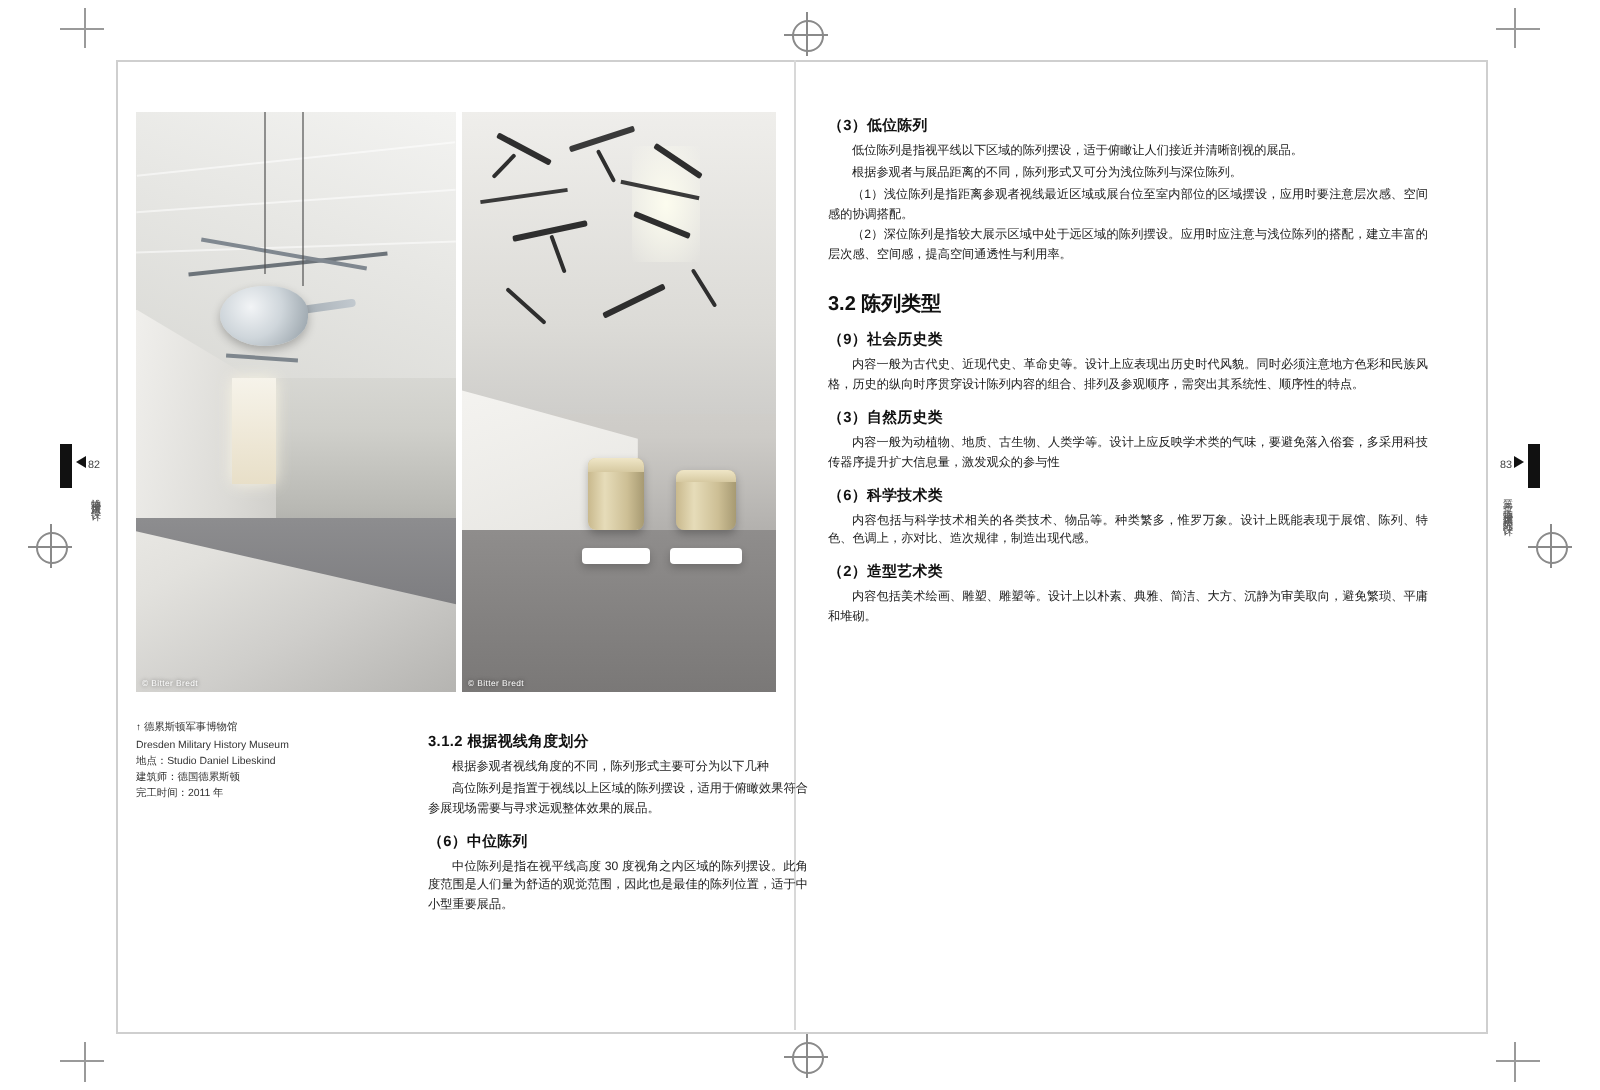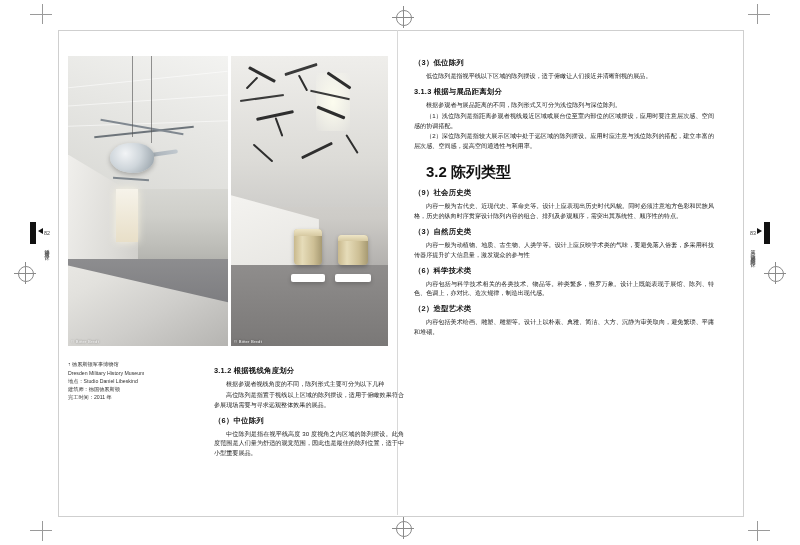--- a/index.html
+++ b/index.html
@@ -162,21 +162,21 @@
 
   .right-col{
     position:absolute;left:16px;top:22px;width:300px;
   }
 
   h3.h-num{
     font-size:7.4px;font-weight:bold;color:#111;margin:6px 0 3px 0;
     letter-spacing:.2px;
   }
   h2.h-sec{
-    font-size:15px;font-weight:bold;color:#111;margin:12px 0 6px 12px;
+    font-size:10px;font-weight:bold;color:#111;margin:12px 0 6px 0;
   }
   p.t{
     font-size:6.1px;line-height:1.62;color:#1a1a1a;margin:0 0 1px 0;
     text-align:justify;text-indent:12px;
   }
 
   
   .folio{
     position:absolute;font-size:5.4px;color:#444;
   }
@@ -325,21 +325,20 @@
       <p class="t">中位陈列是指在视平线高度 30 度视角之内区域的陈列摆设。此角度范围是人们量为舒适的观觉范围，因此也是最佳的陈列位置，适于中小型重要展品。</p>
     </div>
   </div>
 
   <div class="right-page">
     <div class="right-col">
 
       <h3 class="h-num">（3）低位陈列</h3>
       <p class="t">低位陈列是指视平线以下区域的陈列摆设，适于俯瞰让人们接近并清晰剖视的展品。</p>
 
-      <h3 class="h-num">3.1.3 根据与展品距离划分</h3>
       <p class="t">根据参观者与展品距离的不同，陈列形式又可分为浅位陈列与深位陈列。</p>
       <p class="t">（1）浅位陈列是指距离参观者视线最近区域或展台位至室内部位的区域摆设，应用时要注意层次感、空间感的协调搭配。</p>
       <p class="t">（2）深位陈列是指较大展示区域中处于远区域的陈列摆设。应用时应注意与浅位陈列的搭配，建立丰富的层次感、空间感，提高空间通透性与利用率。</p>
 
       <h2 class="h-sec">3.2 陈列类型</h2>
 
       <h3 class="h-num">（9）社会历史类</h3>
       <p class="t">内容一般为古代史、近现代史、革命史等。设计上应表现出历史时代风貌。同时必须注意地方色彩和民族风格，历史的纵向时序贯穿设计陈列内容的组合、排列及参观顺序，需突出其系统性、顺序性的特点。</p>
 
       <h3 class="h-num">（3）自然历史类</h3>

